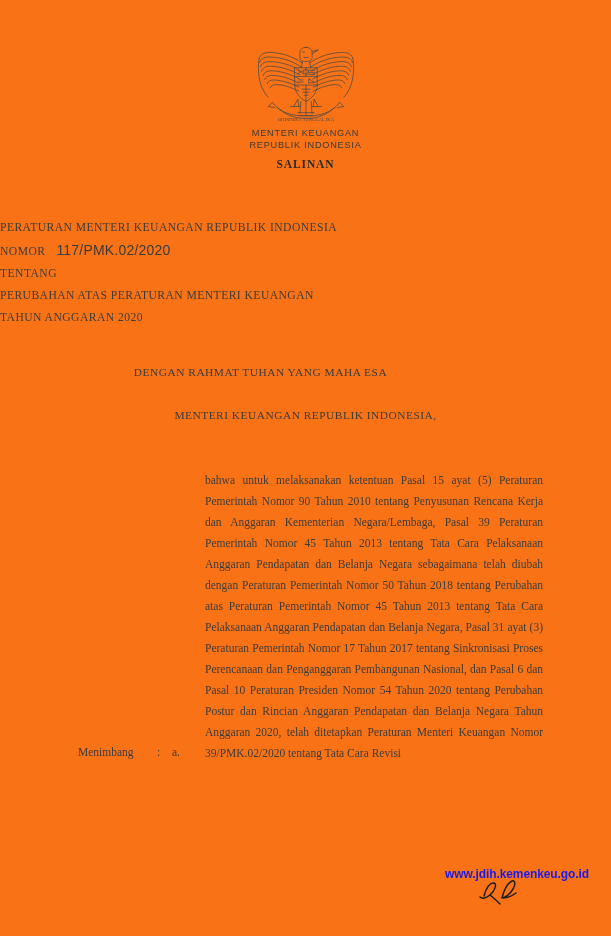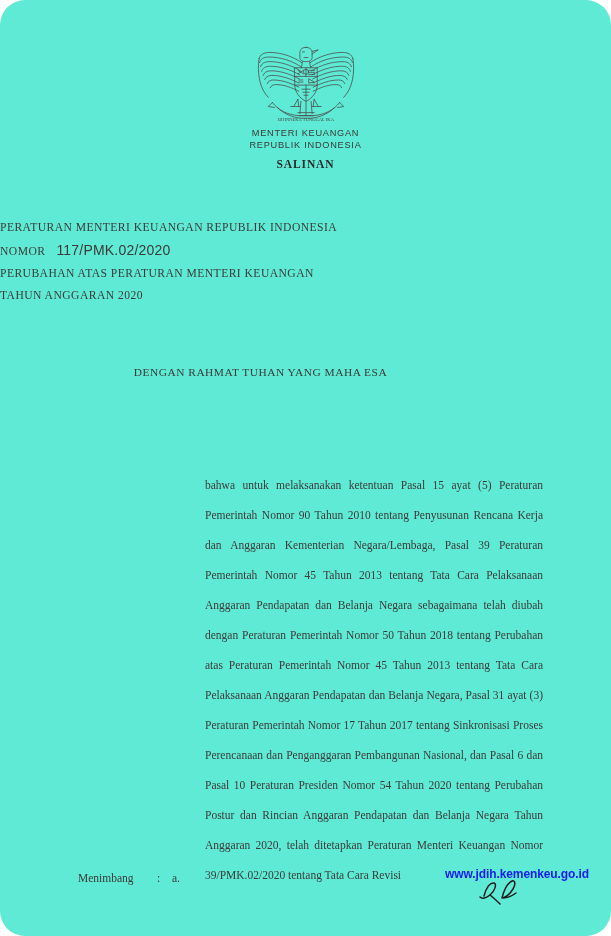--- a/index.html
+++ b/index.html
@@ -11,22 +11,21 @@
     width: 611px;
     height: 936px;
     position: relative;
     overflow: hidden;
     font-family: "Liberation Serif", serif;
     color: #ララ;
   }
   .page {
     position: absolute;
     inset: 0;
-    background: #5eead4;
-    border-radius: 25px;
+    background: #f97316;
   }
 
   
   .emblem-wrap {
     position: absolute;
     top: 36px;
     left: 0;
     width: 611px;
     display: flex;
     justify-content: center;
@@ -133,21 +132,21 @@
   }
   .clause-letter {
     width: 33px;
     flex: 0 0 33px;
     font-size: 11.5px;
     line-height: 23px;
   }
   .clause-body {
     flex: 1 1 auto;
     font-size: 11.5px;
-    line-height: 30px;
+    line-height: 21px;
     text-align: justify;
     text-justify: inter-word;
     hyphens: none;
   }
 
   
   .footer-url {
     position: absolute;
     top: 867px;
     right: 22px;
@@ -238,25 +237,27 @@
     <div>MENTERI KEUANGAN</div>
     <div>REPUBLIK INDONESIA</div>
   </div>
   <div class="salinan">SALINAN</div>
 
   <div class="title-block">
     <div class="title-line">PERATURAN MENTERI KEUANGAN REPUBLIK INDONESIA</div>
     <div class="title-line">
       <span>NOMOR</span><span class="nomor-gap"></span><span class="nomor-mono">117/PMK.02/2020</span>
     </div>
+    <div class="title-line">TENTANG</div>
     <div class="title-line">PERUBAHAN ATAS PERATURAN MENTERI KEUANGAN</div>
     <div class="title-line">TAHUN ANGGARAN 2020</div>
   </div>
 
   <div class="invocation">DENGAN RAHMAT TUHAN YANG MAHA ESA</div>
+  <div class="institution">MENTERI KEUANGAN REPUBLIK INDONESIA,</div>
 
   <div class="clause">
     <div class="clause-row">
       <div class="clause-label">Menimbang</div>
       <div class="clause-colon">:</div>
       <div class="clause-letter">a.</div>
       <div class="clause-body">bahwa untuk melaksanakan ketentuan Pasal 15 ayat (5) Peraturan Pemerintah Nomor 90 Tahun 2010 tentang Penyusunan Rencana Kerja dan Anggaran Kementerian Negara/Lembaga, Pasal 39 Peraturan Pemerintah Nomor 45 Tahun 2013 tentang Tata Cara Pelaksanaan Anggaran Pendapatan dan Belanja Negara sebagaimana telah diubah dengan Peraturan Pemerintah Nomor 50 Tahun 2018 tentang Perubahan atas Peraturan Pemerintah Nomor 45 Tahun 2013 tentang Tata Cara Pelaksanaan Anggaran Pendapatan dan Belanja Negara, Pasal 31 ayat (3) Peraturan Pemerintah Nomor 17 Tahun 2017 tentang Sinkronisasi Proses Perencanaan dan Penganggaran Pembangunan Nasional, dan Pasal 6 dan Pasal 10 Peraturan Presiden Nomor 54 Tahun 2020 tentang Perubahan Postur dan Rincian Anggaran Pendapatan dan Belanja Negara Tahun Anggaran 2020, telah ditetapkan Peraturan Menteri Keuangan Nomor 39/PMK.02/2020 tentang Tata Cara Revisi</div>
     </div>
   </div>
 

